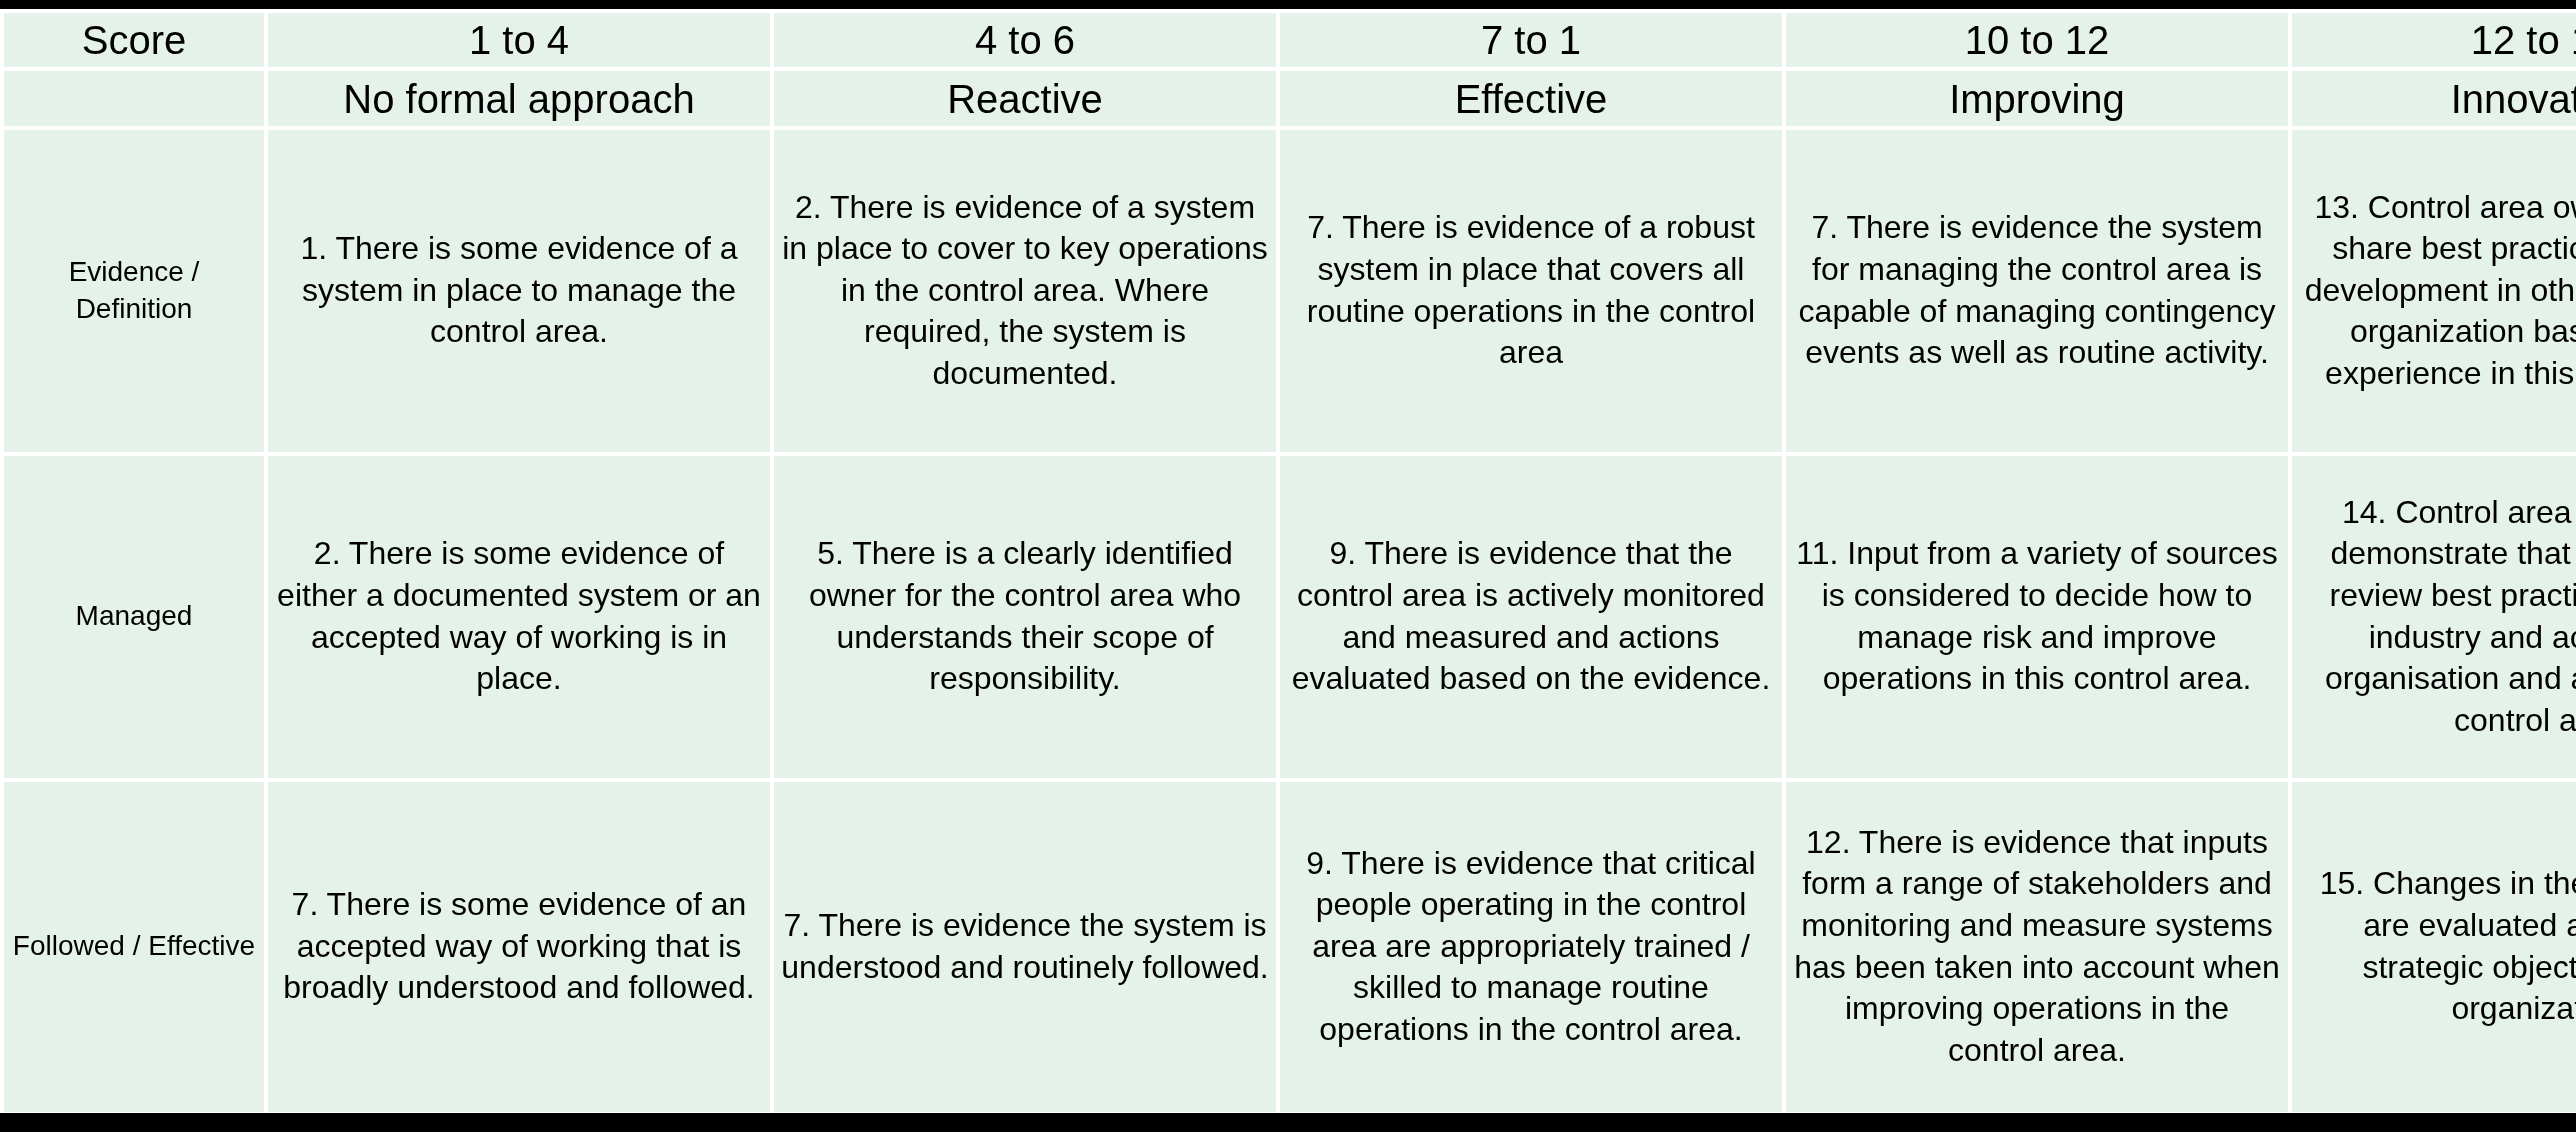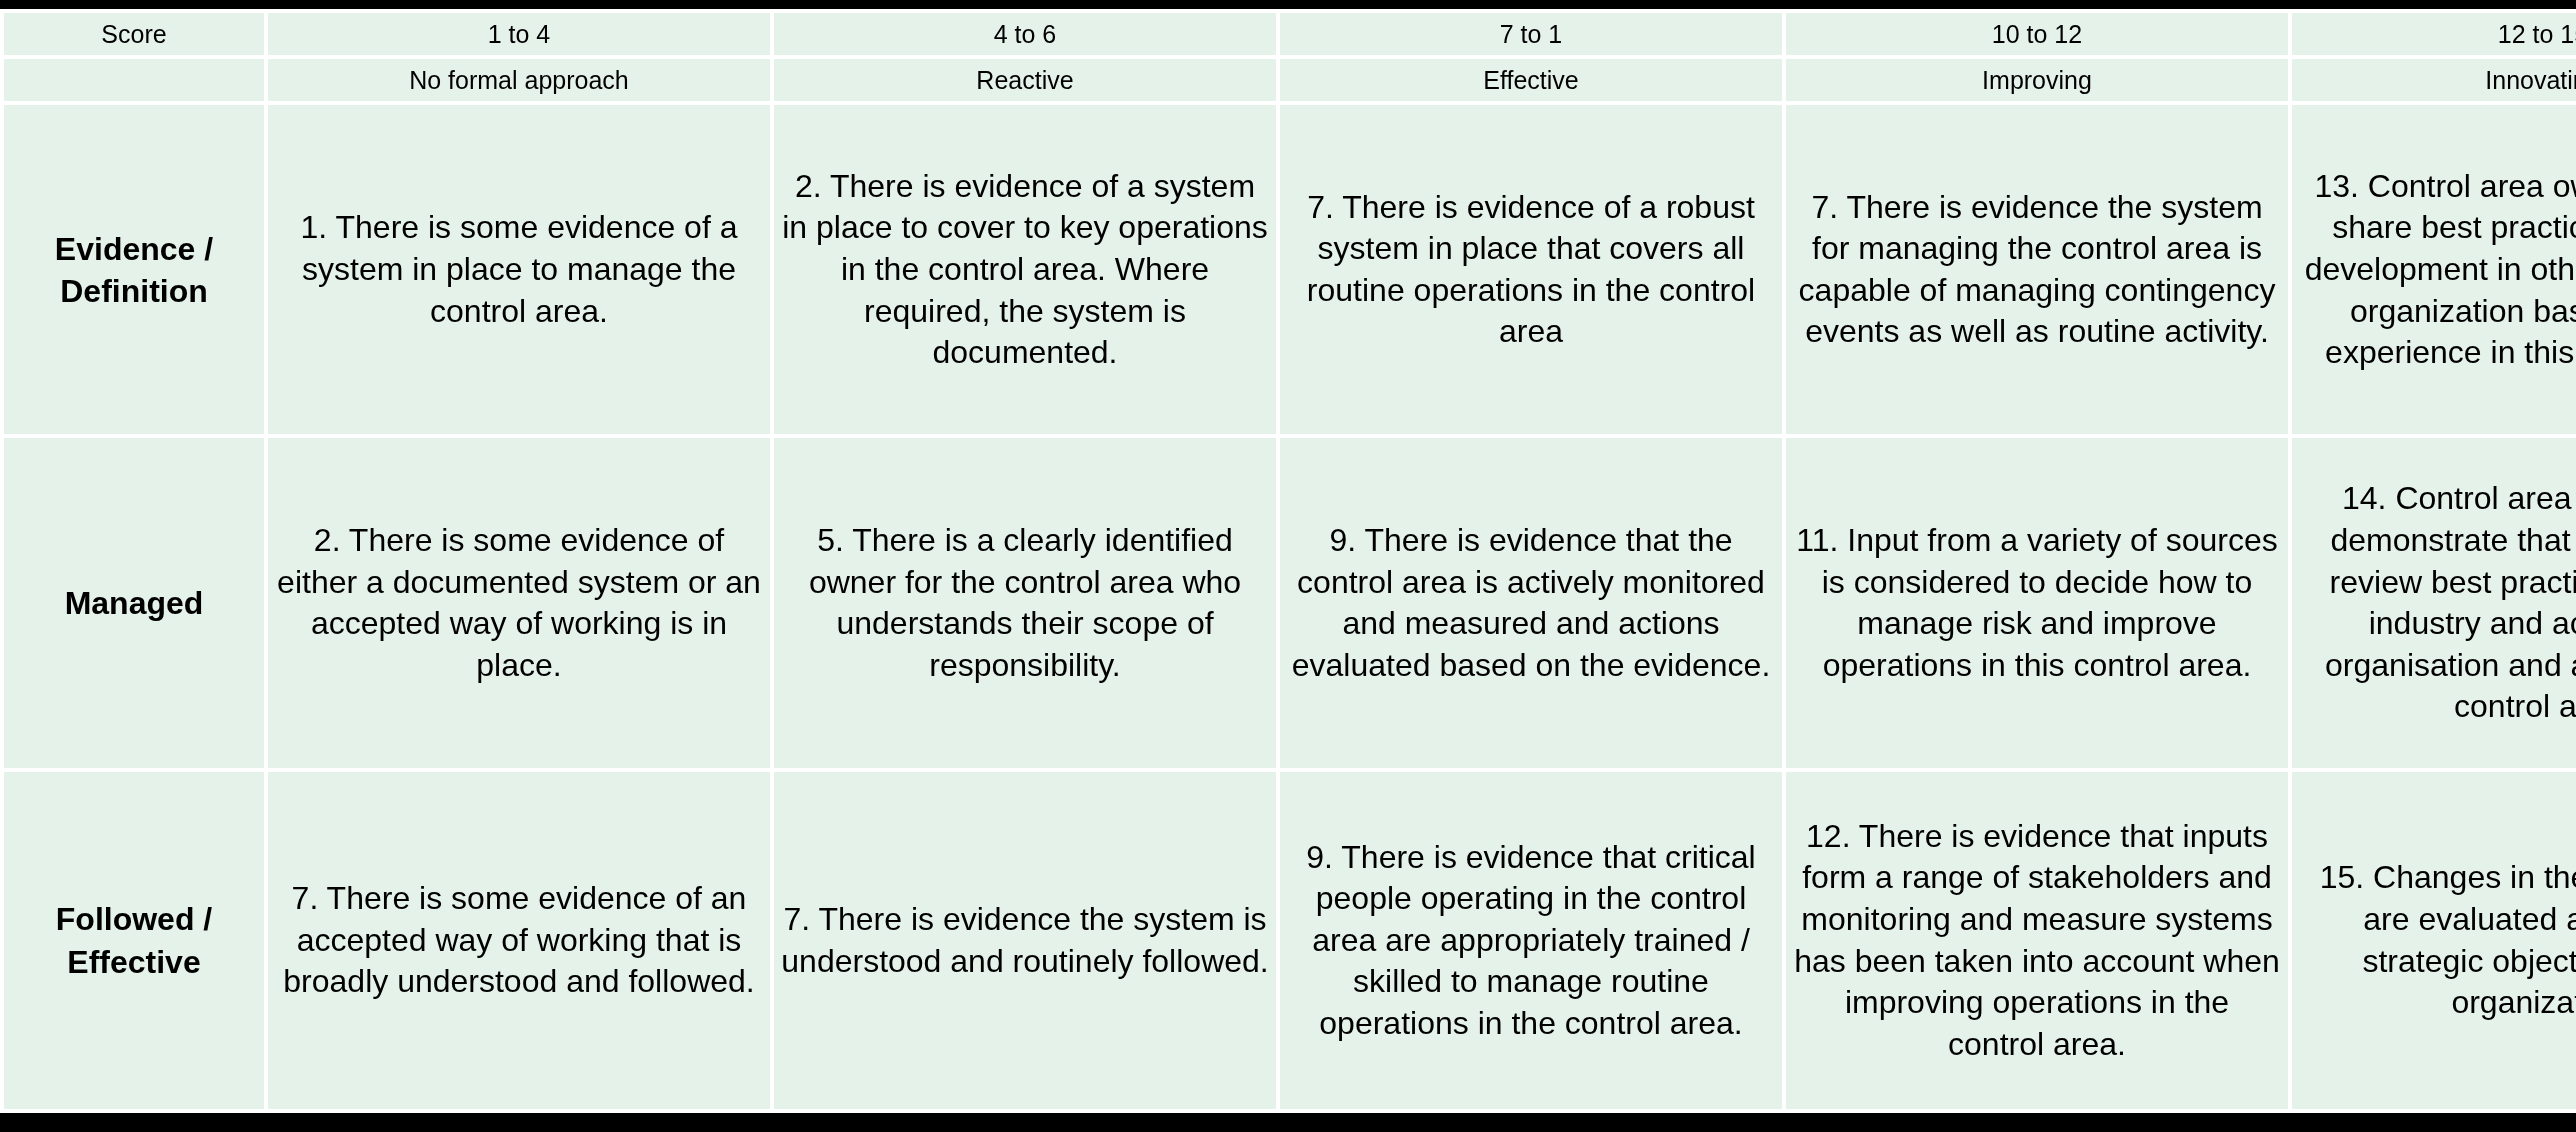--- a/index.html
+++ b/index.html
@@ -65,33 +65,32 @@
   }
 
   
   col.c-label  { width: 260px; }
   col.c-band   { width: 502px; }
 
   
   tr.row-score td,
   tr.row-level td {
     height: 41px;
-    font-size: 25px;
+    font-size: 40px;
     line-height: 1.2;
   }
 
   tr.row-score td.score-head { }
   tr.row-level td.level-empty { background: #e5f2ea; }
 
   
   tr.row-data td { height: 322px; }
   tr.row-data td.rowlabel {
-    font-size: 32px;
+    font-size: 28px;
     line-height: 1.32;
-    font-weight: bold;
   }
   tr.row-data td.celltext {
     font-size: 32px;
     line-height: 1.30;
   }
 
   
   tr.row-data.last td { height: 330px; }
 </style>
 </head>

